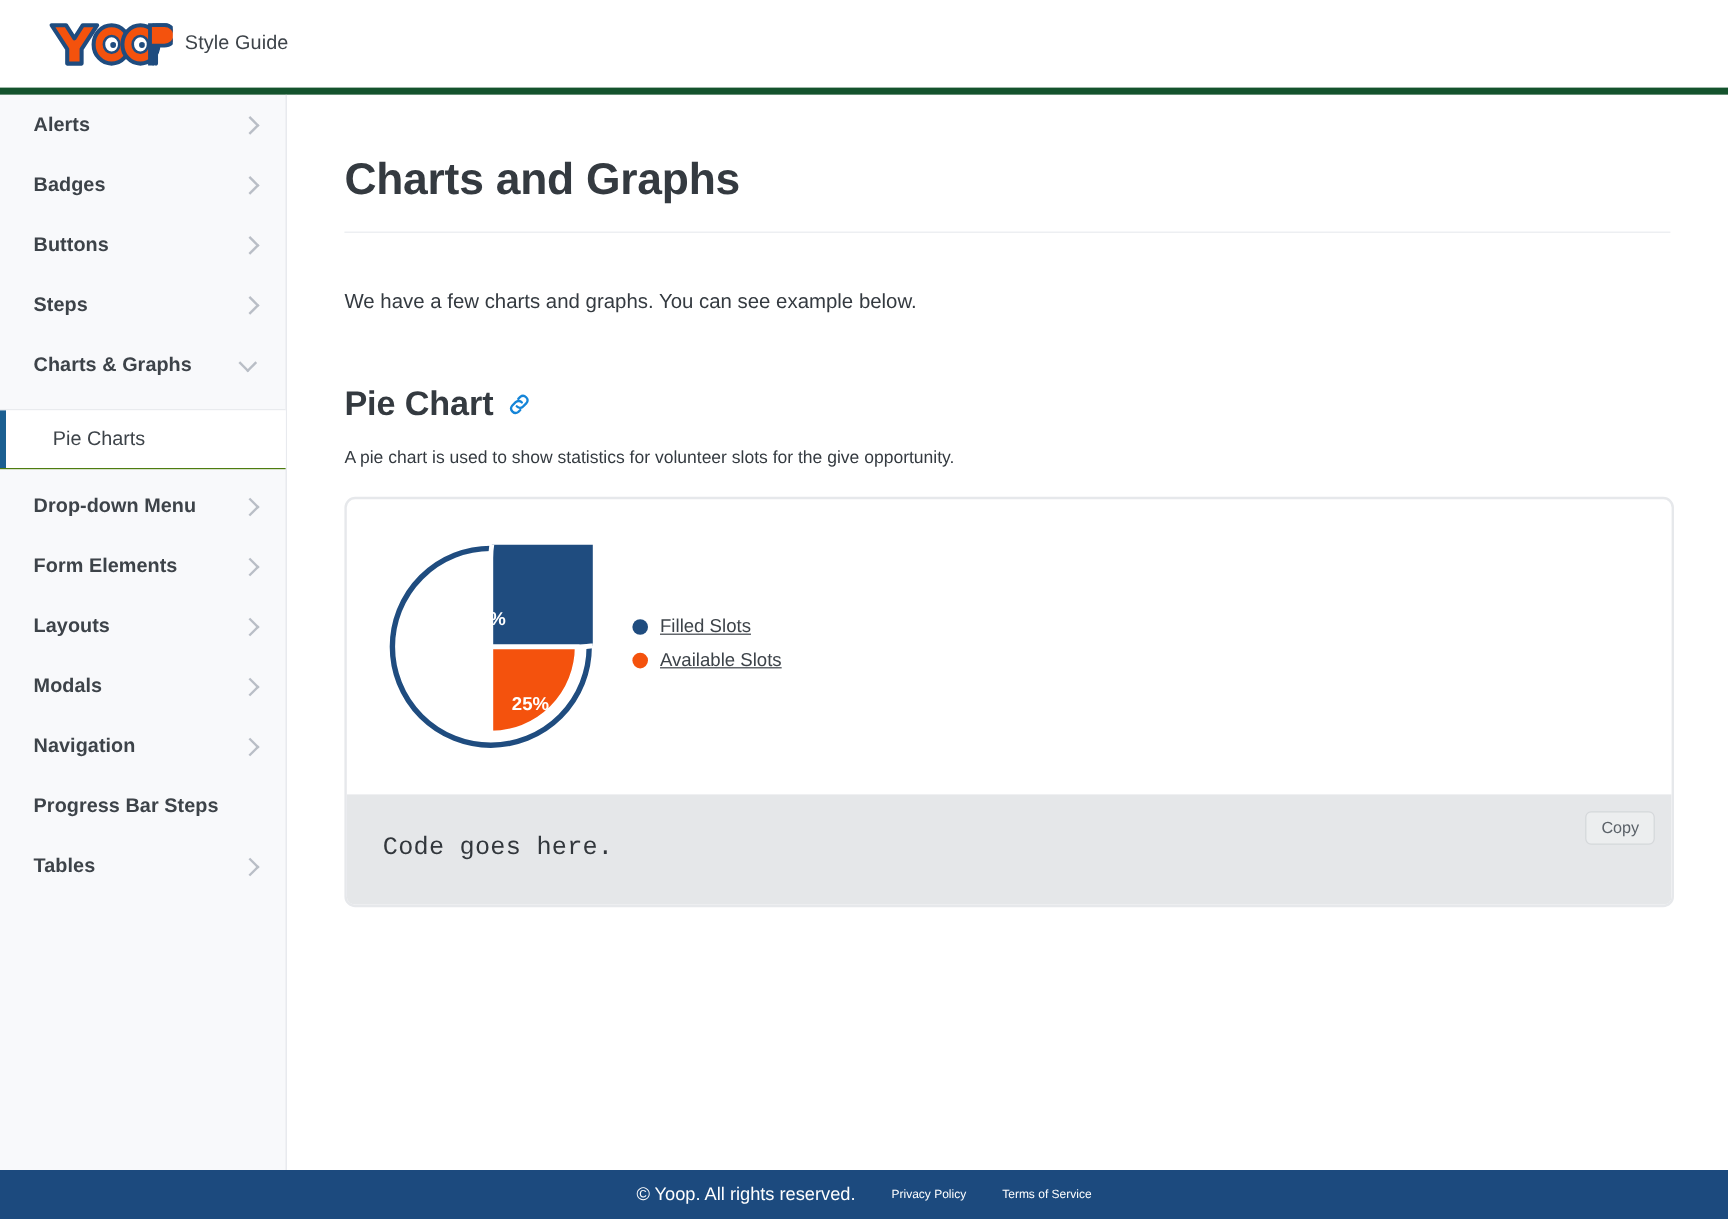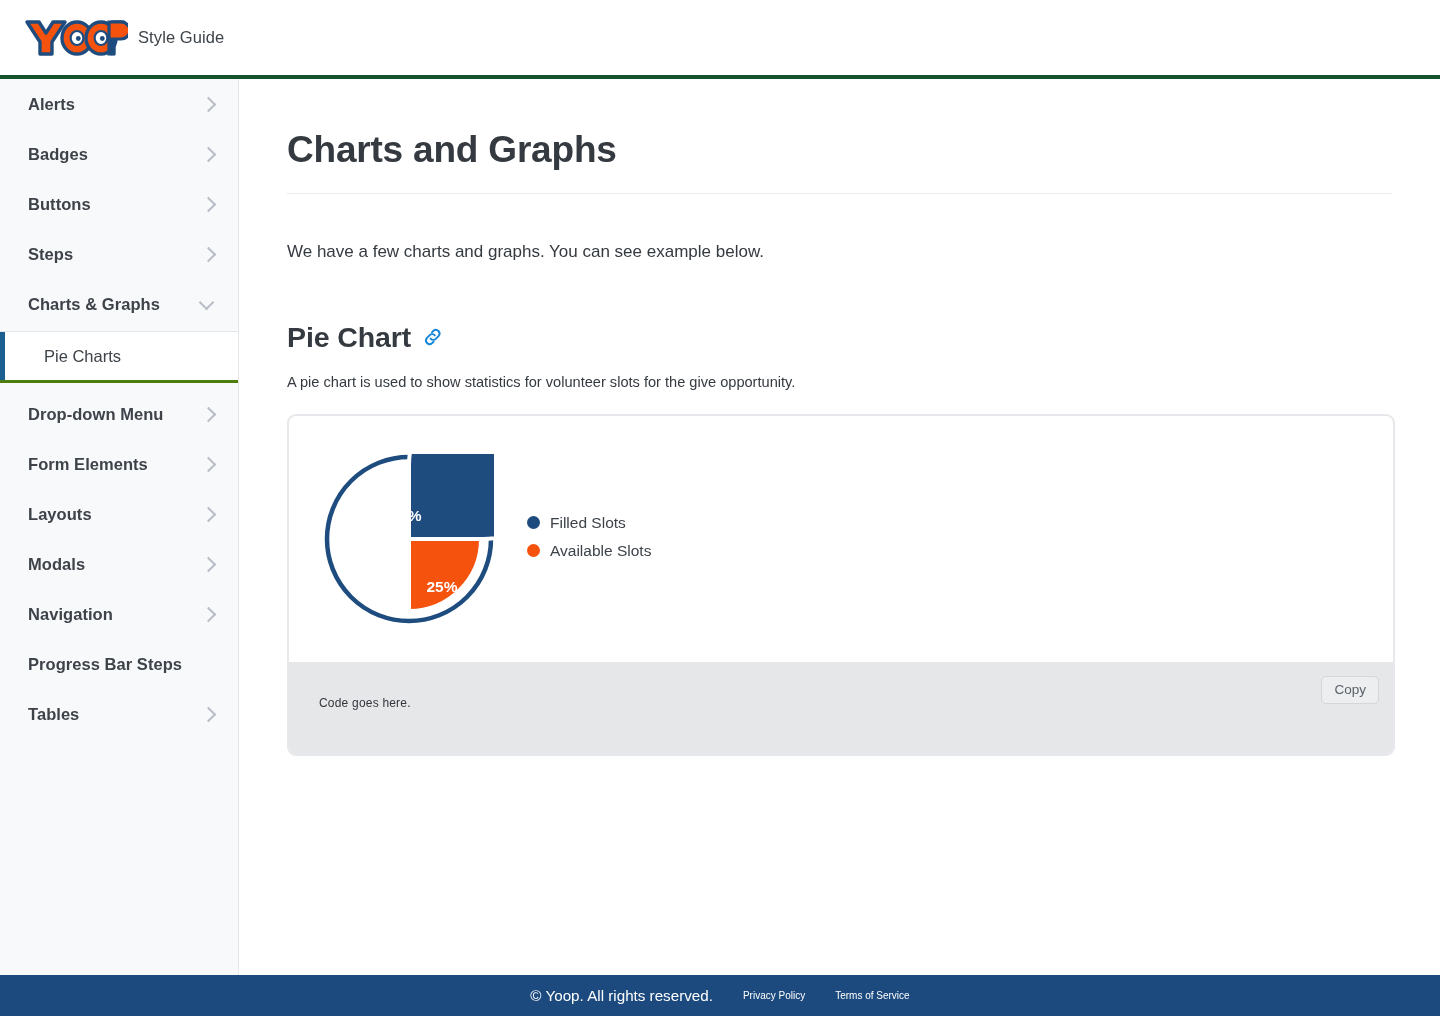--- a/index.html
+++ b/index.html
@@ -12,24 +12,24 @@
     background: #ffffff;
     font-family: "Liberation Sans", sans-serif;
     -webkit-font-smoothing: antialiased;
   }
 
   
   .header {
     height: 79px;
     width: 1440px;
     background: #ffffff;
-    border-bottom: 4px solid #14532d;
-    display: flex;
-    align-items: center;
-    padding-left: 22px;
+    border-bottom: 6px solid #14532d;
+    display: flex;
+    align-items: center;
+    padding-left: 38px;
   }
   .logo-wrap { display: flex; align-items: center; }
   .logo-svg { display: block; }
   .logo-caption {
     font-size: 16.5px;
     color: #3d4349;
     margin-left: 10px;
     letter-spacing: .1px;
     font-weight: 400;
   }
@@ -76,22 +76,22 @@
     flex: none;
   }
   .chev.down {
     transform: rotate(45deg);
     margin-right: 6px;
     margin-bottom: 4px;
   }
   .subnav {
     background: #ffffff;
     border-top: 1px solid #e4e6ea;
-    border-bottom: 3px solid #4d7c0f;
-    margin-top: 2px;
+    border-bottom: 1px solid #4d7c0f;
+    margin-top: 12px;
     margin-bottom: 6px;
   }
   .subnav-item {
     height: 48px;
     display: flex;
     align-items: center;
     padding-left: 44px;
     cursor: pointer;
     position: relative;
     background: #ffffff;
@@ -192,32 +192,33 @@
   }
   .legend-dot {
     width: 13px;
     height: 13px;
     border-radius: 50%;
     flex: none;
   }
   .legend-label {
     font-size: 15.5px;
     color: #3d4349;
+    text-decoration: underline;
   }
 
   
   .code-block {
     background: #e5e7e9;
     position: relative;
     padding: 34px 30px 34px 30px;
     min-height: 92px;
   }
   .code-text {
-    font-family: Liberation Sans, sans-serif;
-    font-size: 12px;
+    font-family: Liberation Mono, monospace;
+    font-size: 21px;
     color: #32373c;
     margin: 0;
     white-space: pre;
     letter-spacing: .2px;
   }
   .copy-btn {
     position: absolute;
     top: 14px;
     right: 14px;
     background: #eceeef;

